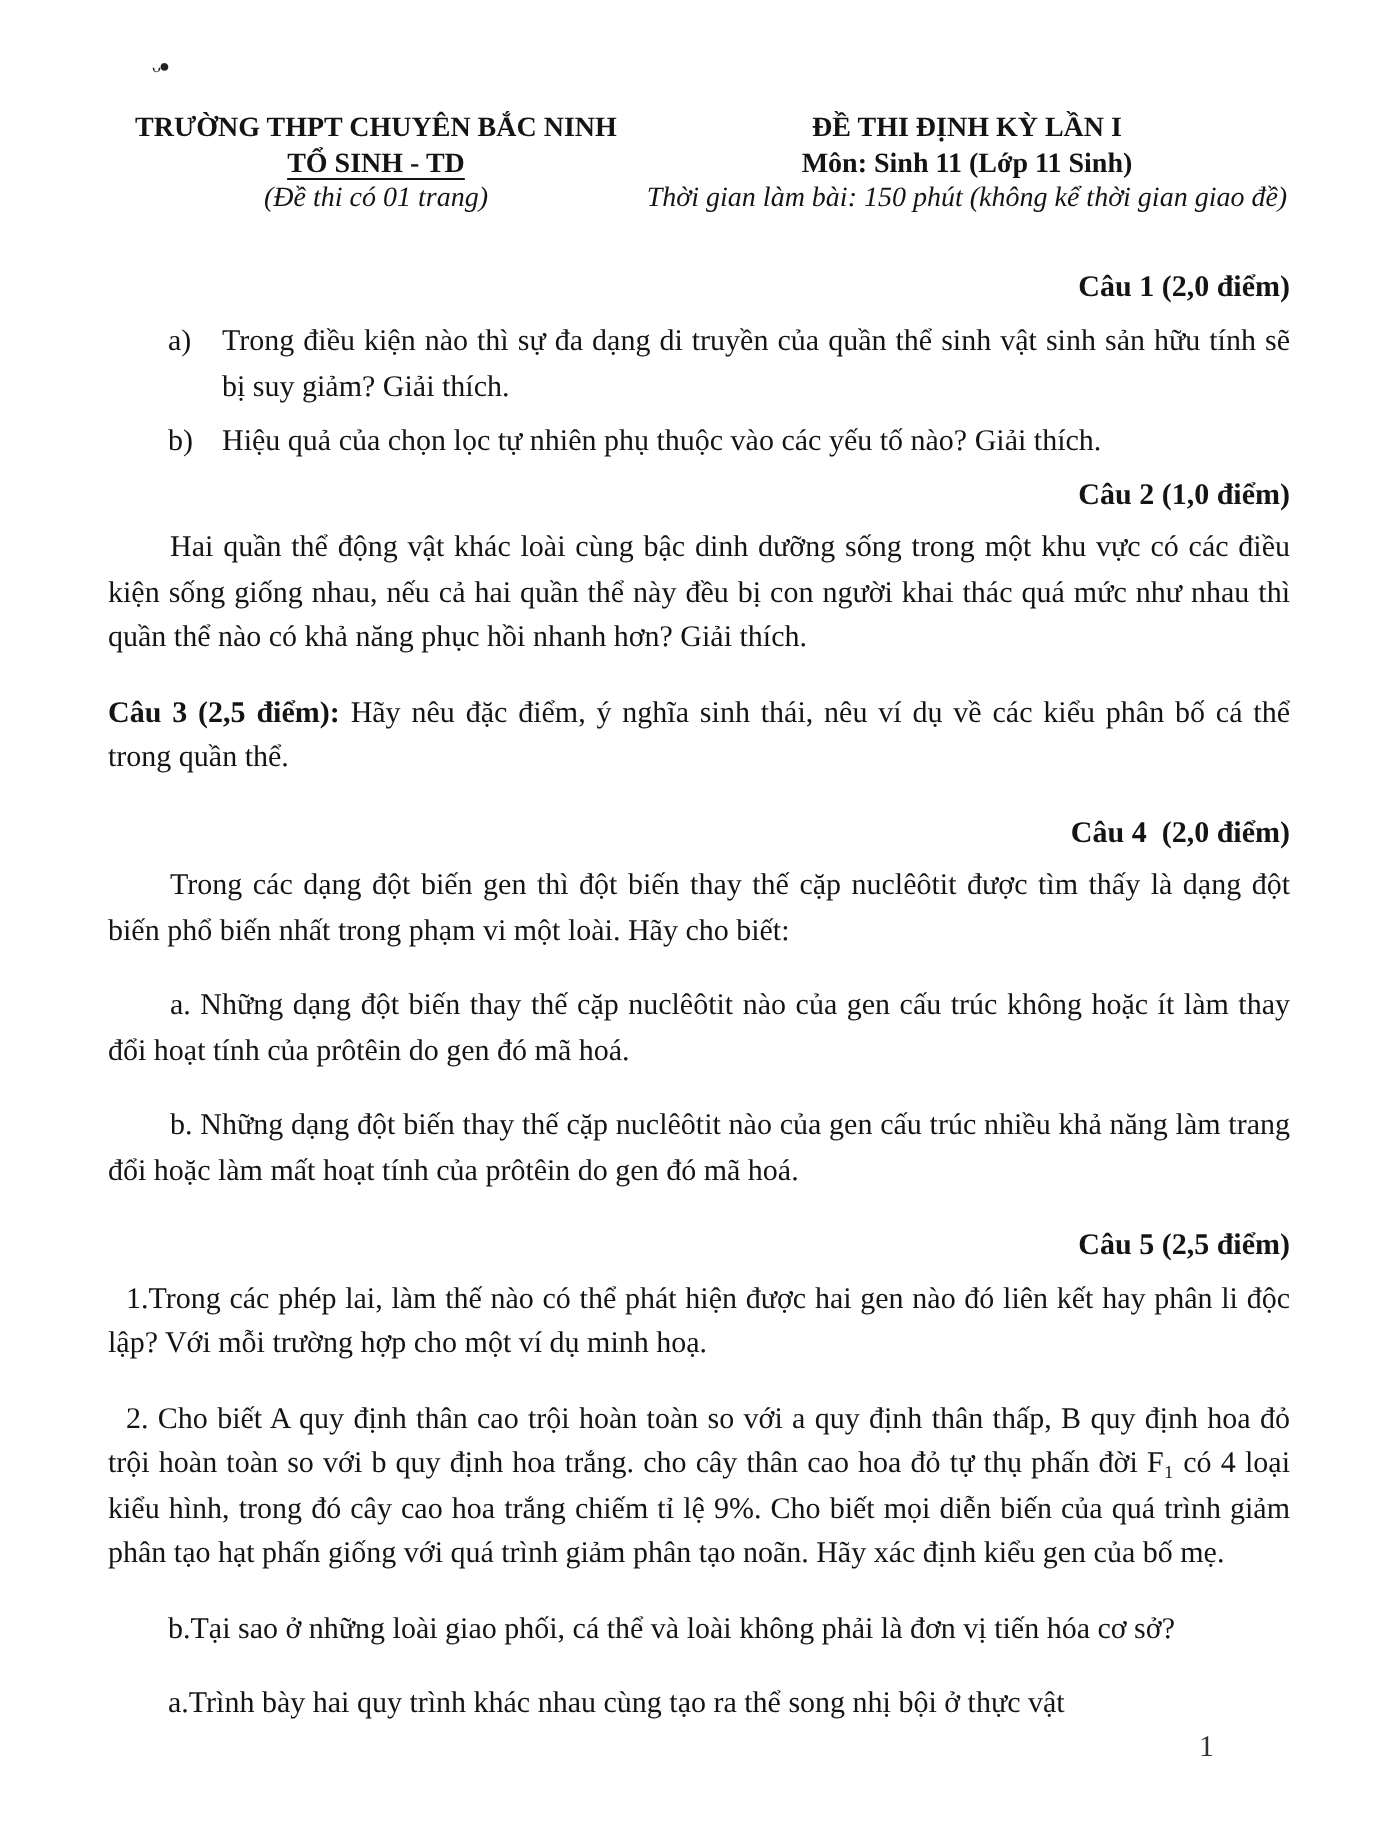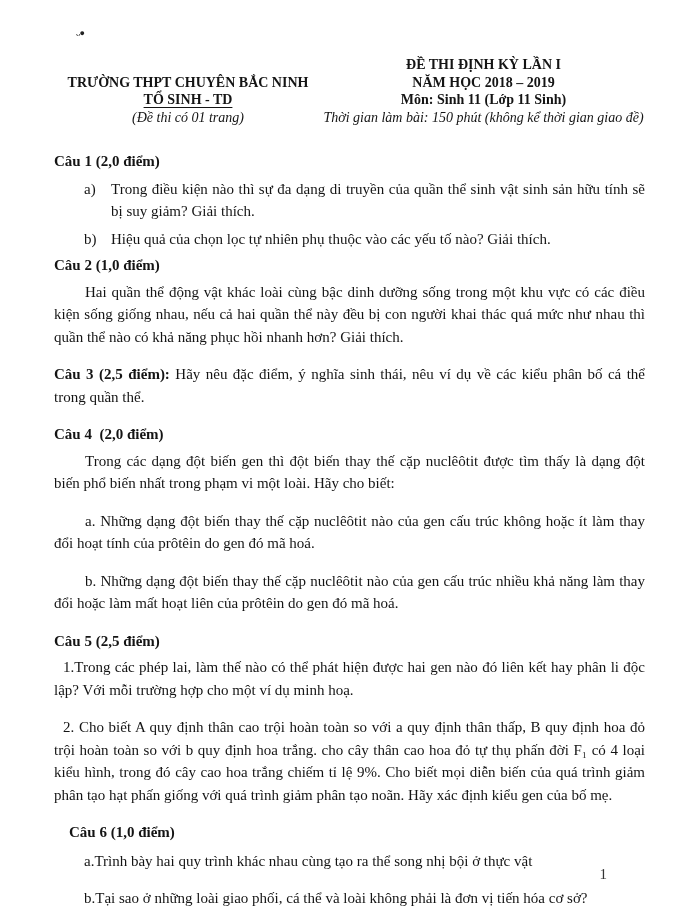--- a/index.html
+++ b/index.html
@@ -27,21 +27,21 @@
   .header-left { width: 268px; flex: none; text-align: center; }
   .header-right { flex: 1; text-align: center; }
   .h-line { font-size: 14px; line-height: 17.5px; }
   .bold { font-weight: bold; }
   .italic { font-style: italic; }
   .underline { text-decoration: underline; text-underline-offset: 3px; }
 
   
   .body-content { margin-top: 24px; font-size: 15px; line-height: 22.5px; }
   .q-block { margin-top: 4px; }
-  .q-title { font-weight: bold; white-space: pre-wrap; margin-top: 4px; }
+  .q-title { font-weight: bold; white-space: pre-wrap; margin-top: 4px; text-align: right; }
   .q-title-inline { font-weight: bold; }
   .para { text-align: justify; margin-top: 4px; }
   .ind-lg { text-indent: 31px; }
   .ind-sm { text-indent: 9px; }
   .qlist-item { display: flex; margin-top: 5px; padding-left: 30px; }
   .qlist-marker { flex: none; width: 27px; }
   .qlist-text { flex: 1; text-align: justify; }
   .q6-title { padding-left: 15px; }
   .q6-item { padding-left: 30px; margin-top: 6px; }
   .page-number {
@@ -60,21 +60,20 @@
 <div class="sheet">
 
   <div class="header">
     <div class="header-left">
       <div class="h-line bold">TRƯỜNG THPT CHUYÊN BẮC NINH</div>
       <div class="h-line bold"><span class="underline">TỔ SINH - TD</span></div>
       <div class="h-line italic">(Đề thi có 01 trang)</div>
     </div>
     <div class="header-right">
       <div class="h-line bold">ĐỀ THI ĐỊNH KỲ LẦN I</div>
-      <div class="h-line bold">NĂM HỌC 2018 – 2019</div>
       <div class="h-line bold">Môn: Sinh 11 (Lớp 11 Sinh)</div>
       <div class="h-line italic">Thời gian làm bài: 150 phút (không kể thời gian giao đề)</div>
     </div>
   </div>
 
   <div class="body-content">
 
     <section class="q-block">
       <div class="q-title">Câu 1 (2,0 điểm)</div>
       <div class="qlist-item">
@@ -93,32 +92,31 @@
     </section>
 
     <section class="q-block">
       <p class="para"><span class="q-title-inline">Câu 3 (2,5 điểm):</span> <span>Hãy nêu đặc điểm, ý nghĩa sinh thái, nêu ví dụ về các kiểu phân bố cá thể trong quần thể.</span></p>
     </section>
 
     <section class="q-block">
       <div class="q-title">Câu 4  (2,0 điểm)</div>
       <p class="para ind-lg">Trong các dạng đột biến gen thì đột biến thay thế cặp nuclêôtit được tìm thấy là dạng đột biến phổ biến nhất trong phạm vi một loài. Hãy cho biết:</p>
       <p class="para ind-lg">a. Những dạng đột biến thay thế cặp nuclêôtit nào của gen cấu trúc không hoặc ít làm thay đổi hoạt tính của prôtêin do gen đó mã hoá.</p>
-      <p class="para ind-lg">b. Những dạng đột biến thay thế cặp nuclêôtit nào của gen cấu trúc nhiều khả năng làm thay đổi hoặc làm mất hoạt liên của prôtêin do gen đó mã hoá.</p>
+      <p class="para ind-lg">b. Những dạng đột biến thay thế cặp nuclêôtit nào của gen cấu trúc nhiều khả năng làm trang đổi hoặc làm mất hoạt tính của prôtêin do gen đó mã hoá.</p>
     </section>
 
     <section class="q-block">
       <div class="q-title">Câu 5 (2,5 điểm)</div>
       <p class="para ind-sm">1.Trong các phép lai, làm thế nào có thể phát hiện được hai gen nào đó liên kết hay phân li độc lập? Với mỗi trường hợp cho một ví dụ minh hoạ.</p>
       <p class="para ind-sm">2.  Cho biết A quy định thân cao trội hoàn toàn so với a quy định thân thấp, B quy định hoa đỏ trội hoàn toàn so với b quy định hoa trắng. cho cây thân cao hoa đỏ tự thụ phấn đời F₁ có 4 loại kiểu hình, trong đó cây cao hoa trắng chiếm tỉ lệ 9%. Cho biết mọi diễn biến của quá trình giảm phân tạo hạt phấn giống với quá trình giảm phân tạo noãn. Hãy xác định kiểu gen của bố mẹ.</p>
     </section>
 
     <section class="q-block">
-      <div class="q-title q6-title">Câu 6 (1,0 điểm)</div>
+      <p class="para q6-item">b.Tại sao ở những loài giao phối, cá thể và loài không phải là đơn vị tiến hóa cơ sở?</p>
       <p class="para q6-item">a.Trình bày hai quy trình khác nhau cùng tạo ra thể song nhị bội ở thực vật</p>
-      <p class="para q6-item">b.Tại sao ở những loài giao phối, cá thể và loài không phải là đơn vị tiến hóa cơ sở?</p>
     </section>
 
   </div>
 
 </div>
 
 <div class="page-number">1</div>
 
 </body></html>

